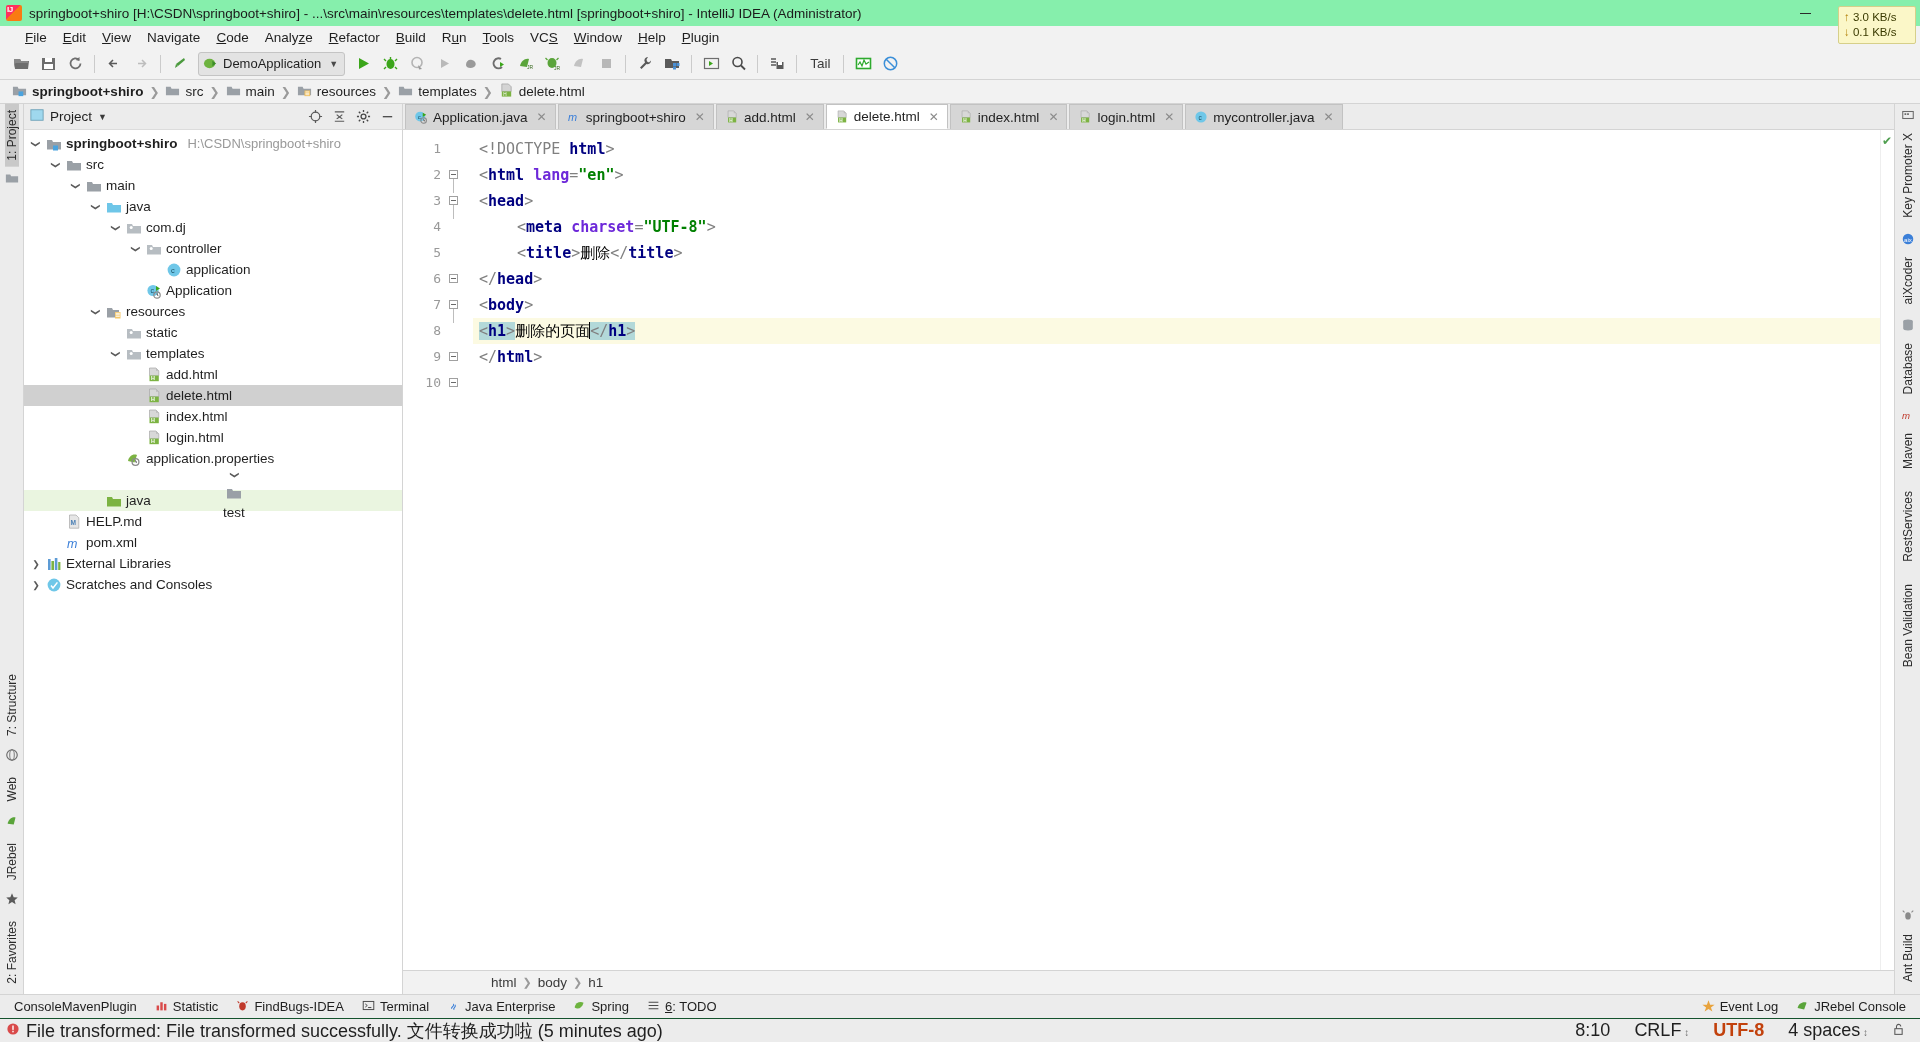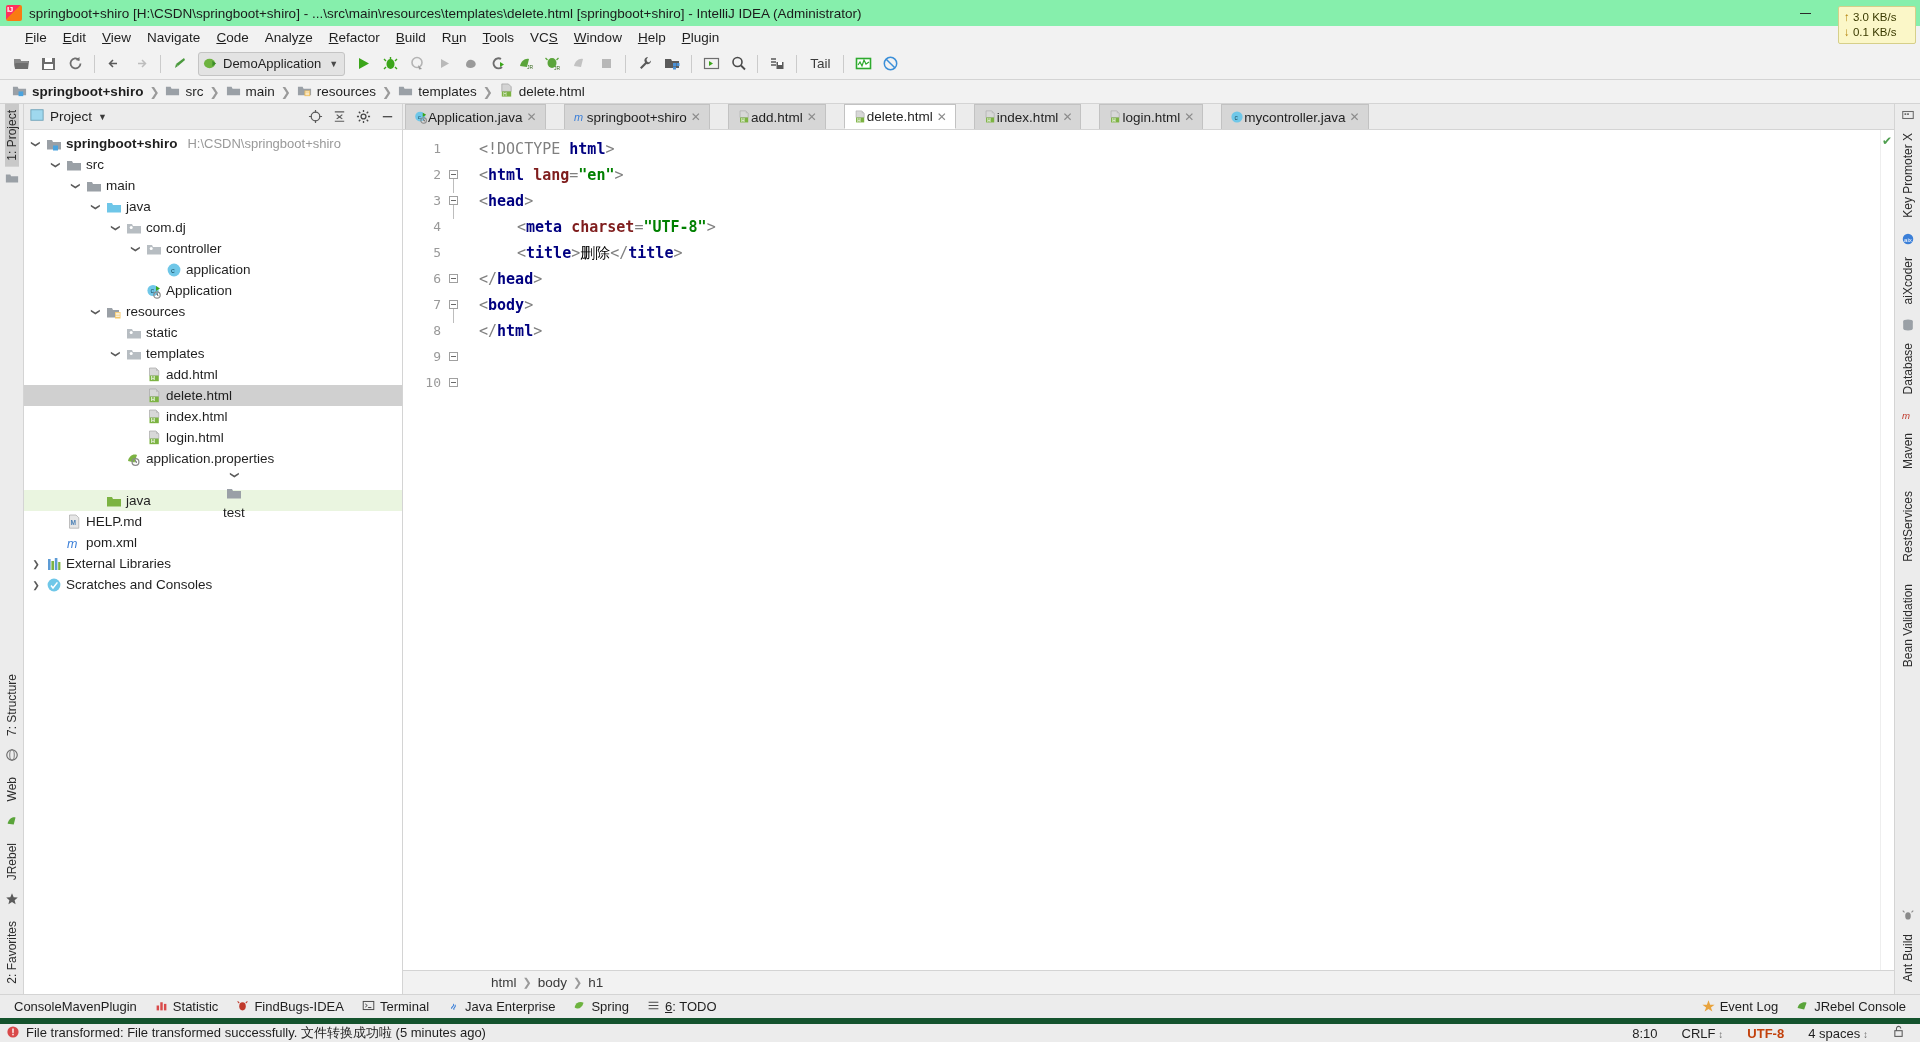--- a/index.html
+++ b/index.html
@@ -119,23 +119,23 @@
   .tlabel.bold { font-weight: bold; }
   .tpath { color: #999999; font-size: 13px; margin-left: 6px;}
 
   
   .editor-wrap { flex: 1 1 auto; display: flex; flex-direction: column; min-width: 0; background: #fff; }
   .tabs {
     height: 26px; flex: 0 0 26px; background: #ececec; display: flex; align-items: flex-end;
     border-bottom: 1px solid #d4d4d4; padding-left: 2px;
   }
   .tab {
-    height: 25px; display: flex; align-items: center; padding: 0 8px;
+    height: 25px; display: flex; align-items: center; gap: 5px; padding: 0 8px;
     background: #d6d6d6; border: 1px solid #c2c2c2; border-bottom: none; font-size: 13.5px;
-    color: #1f1f1f; margin-right: 18px; white-space: nowrap;
+    color: #1f1f1f; margin-right: 2px; white-space: nowrap;
   }
   .tab.active { background: #ffffff; border-bottom: 1px solid #ffffff;}
   .tab .x { color: #8a8a8a; font-size: 12px; margin-left: 4px; }
   .tab-icon { width: 14px; height: 14px; flex: 0 0 14px; display:flex;align-items:center;justify-content:center;}
 
   .code-area { flex: 1 1 auto; display: flex; min-height: 0; position: relative; background: #fff; }
   .gutter {
     width: 70px; flex: 0 0 70px; background: #ffffff; position: relative;
     font-family: "DejaVu Sans Mono", monospace; font-size: 13px; color: #999999;
     padding-top: 6px; text-align: right;
@@ -155,21 +155,21 @@
     position: absolute; left: 4px; top: 9px; width: 1px; background: #bdbdbd;
   }
   .code {
     flex: 1; position: relative; padding-top: 6px;
     font-family: "DejaVu Sans Mono", monospace; font-size: 15px;
   }
   .cline { height: 26px; line-height: 26px; padding-left: 6px; white-space: pre; }
   .cline.hl { background: #fcfae2; }
   .tok-meta { color: #808080; text-align: center; }
   .tok-tag { color: #000080; font-weight: bold; }
-  .tok-attr { color: #7f1d1d; font-weight: bold; }
+  .tok-attr { color: #6d28d9; font-weight: bold; }
   .tok-val { color: #008000; font-weight: bold; }
   .tok-txt { color: #000000; }
   .sel-box { background: #b3d9d9; }
   .caret {
     display: inline-block; width: 2px; height: 17px; background: #000; vertical-align: -3px;
     margin: 0 -1px;
   }
 
   
   .rmark {
@@ -199,22 +199,22 @@
   }
   .tw-item {
     display: flex; align-items: center; gap: 5px; padding: 2px 8px; font-size: 13px; color: #1f1f1f;
     white-space: nowrap;
   }
   .tw-item u { text-decoration: underline; }
   .tw-spacer { flex: 1; }
 
   
   .statusbar {
-    height: 24px; flex: 0 0 24px; background: #ececec; border-top: 6px solid #14532d;
-    display: flex; align-items: center; padding: 0 6px; font-size: 13px; color: #1f1f1f;
+    height: 24px; flex: 0 0 24px; background: #ececec; border-top: 1px solid #14532d;
+    display: flex; align-items: center; padding: 0 6px; font-size: 18px; color: #1f1f1f;
     gap: 6px;
   }
   .sb-msg { display: flex; align-items: center; gap: 6px; }
   .sb-spacer { flex: 1; }
   .sb-cell { padding: 0 9px; white-space: nowrap; color: #1f1f1f;}
   .sb-cell.dim { color: #c2410c; font-weight: bold; }
   .sb-cell.arrows::after { content: " \2195"; font-size: 10px; color: #6a6a6a; }
 
   svg { shape-rendering: geometricPrecision; }
 </style>
@@ -891,20 +891,21 @@
               </span></div>
           </div>
         <div class="code" id="code-root">
             <div class="cline" style="padding-left: 6px;"><span class="tok-meta">&lt;!DOCTYPE </span><span class="tok-tag">html</span><span class="tok-meta">&gt;</span></div>
             <div class="cline" style="padding-left: 6px;"><span class="tok-meta">&lt;</span><span class="tok-tag">html </span><span class="tok-attr">lang</span><span class="tok-meta">=</span><span class="tok-val">"en"</span><span class="tok-meta">&gt;</span></div>
             <div class="cline" style="padding-left: 6px;"><span class="tok-meta">&lt;</span><span class="tok-tag">head</span><span class="tok-meta">&gt;</span></div>
             <div class="cline" style="padding-left: 44px;"><span class="tok-meta">&lt;</span><span class="tok-tag">meta </span><span class="tok-attr">charset</span><span class="tok-meta">=</span><span class="tok-val">"UTF-8"</span><span class="tok-meta">&gt;</span></div>
             <div class="cline" style="padding-left: 44px;"><span class="tok-meta">&lt;</span><span class="tok-tag">title</span><span class="tok-meta">&gt;</span><span class="tok-txt">删除</span><span class="tok-meta">&lt;/</span><span class="tok-tag">title</span><span class="tok-meta">&gt;</span></div>
             <div class="cline" style="padding-left: 6px;"><span class="tok-meta">&lt;/</span><span class="tok-tag">head</span><span class="tok-meta">&gt;</span></div>
             <div class="cline" style="padding-left: 6px;"><span class="tok-meta">&lt;</span><span class="tok-tag">body</span><span class="tok-meta">&gt;</span></div>
+            <div class="cline hl" style="padding-left: 6px;"><span class="tok-meta sel-box">&lt;</span><span class="tok-tag sel-box">h1</span><span class="tok-meta sel-box">&gt;</span><span class="tok-txt">删除的页面</span><span class="caret"></span><span class="tok-meta sel-box">&lt;/</span><span class="tok-tag sel-box">h1</span><span class="tok-meta sel-box">&gt;</span></div>
             <div class="cline" style="padding-left: 6px;"><span class="tok-meta">&lt;/</span><span class="tok-tag">html</span><span class="tok-meta">&gt;</span></div>
           </div>
         <div class="rmark">
           <span class="check-ok">✔</span>
         </div>
       </div>
       <div class="breadcrumb-bottom" id="bb-root">
           <span>html</span>
           <span class="bb-sep">❯</span>
           <span>body</span>

